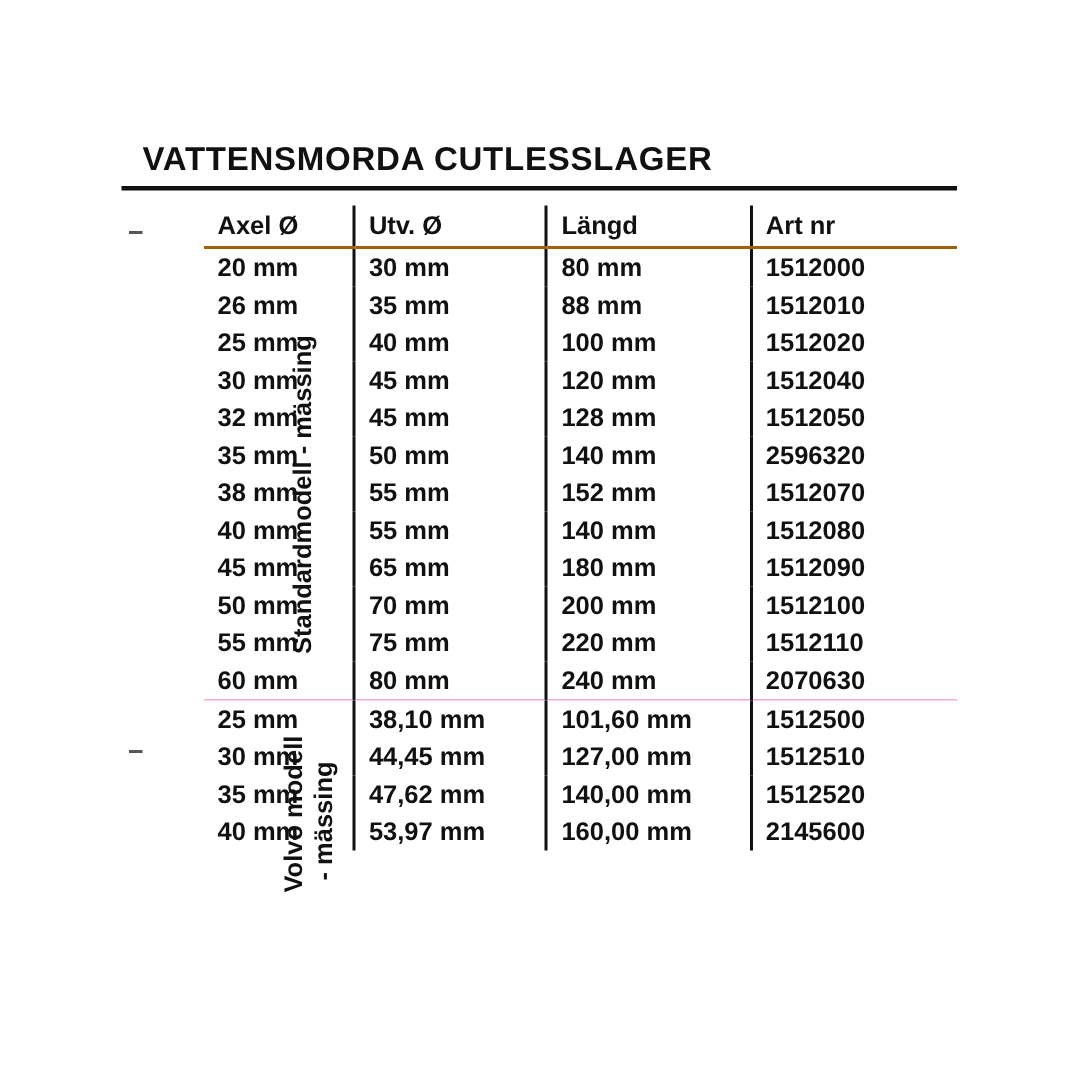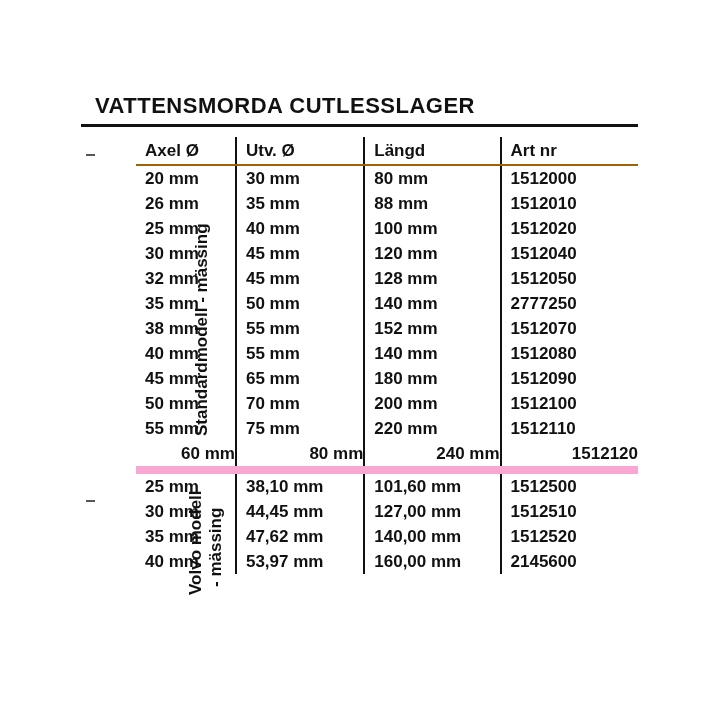--- a/index.html
+++ b/index.html
@@ -77,22 +77,21 @@
   }
   table.spec th:first-child, table.spec td:first-child {
     border-left: none;
   }
   table.spec thead th {
     border-bottom: 2px solid #a16207;
     height: 27px;
     line-height: 27px;
   }
   tr.group-end td {
-    border-bottom: 8px solid #f9a8d4;
-    text-align: right;
+    border-bottom: 1px solid #f9a8d4;
   }
   
   .vlabel {
     position: absolute;
     font-size: 17px;
     font-weight: bold;
     color: #111111;
     writing-mode: vertical-rl;
     transform: rotate(180deg);
     white-space: nowrap;
@@ -174,21 +173,21 @@
         <tr>
           <td>32 mm</td>
           <td>45 mm</td>
           <td>128 mm</td>
           <td>1512050</td>
         </tr>
         <tr>
           <td>35 mm</td>
           <td>50 mm</td>
           <td>140 mm</td>
-          <td>2777250</td>
+          <td>2596320</td>
         </tr>
         <tr>
           <td>38 mm</td>
           <td>55 mm</td>
           <td>152 mm</td>
           <td>1512070</td>
         </tr>
         <tr>
           <td>40 mm</td>
           <td>55 mm</td>
@@ -210,21 +209,21 @@
         <tr>
           <td>55 mm</td>
           <td>75 mm</td>
           <td>220 mm</td>
           <td>1512110</td>
         </tr>
         <tr class="group-end">
           <td>60 mm</td>
           <td>80 mm</td>
           <td>240 mm</td>
-          <td>1512120</td>
+          <td>2070630</td>
         </tr>
       </tbody>
       <tbody>
         <tr>
           <td>25 mm</td>
           <td>38,10 mm</td>
           <td>101,60 mm</td>
           <td>1512500</td>
         </tr>
         <tr>

